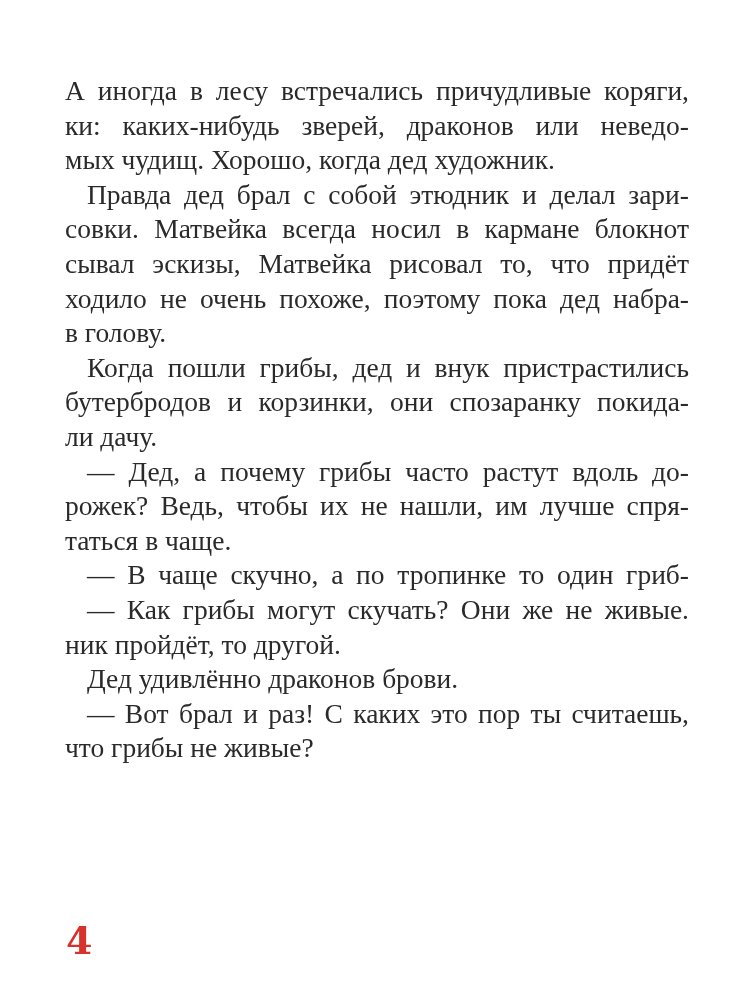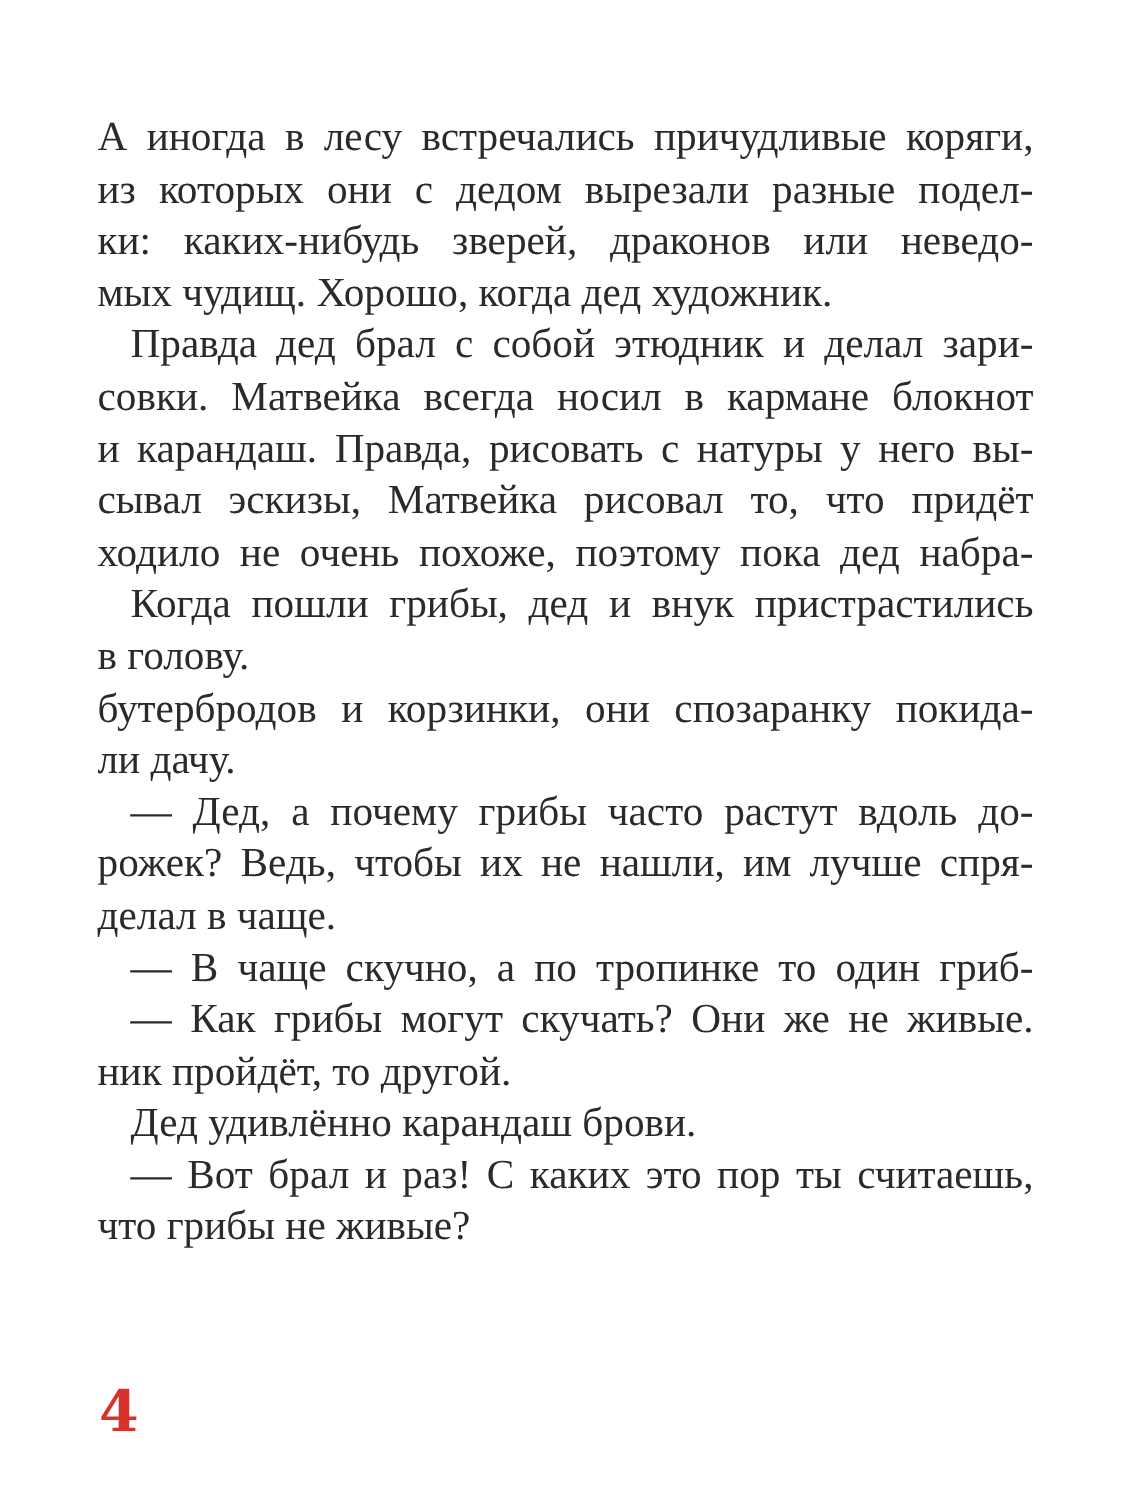--- a/index.html
+++ b/index.html
@@ -54,36 +54,34 @@
       color: #d8322c;
       line-height: 1;
     }
   </style>
 </head>
 <body>
 
 <div class="page">
   <div class="text-block" id="text-block">
       <div class="line">А иногда в лесу встречались причудливые коряги,</div>
-      <div class="line">из которых они с дедом вырезали разные подел-</div>
       <div class="line">ки: каких-нибудь зверей, драконов или неведо-</div>
       <div class="line last">мых чудищ. Хорошо, когда дед художник.</div>
       <div class="line indent">Правда дед брал с собой этюдник и делал зари-</div>
       <div class="line">совки. Матвейка всегда носил в кармане блокнот</div>
-      <div class="line">и карандаш. Правда, рисовать с натуры у него вы-</div>
       <div class="line">сывал эскизы, Матвейка рисовал то, что придёт</div>
       <div class="line">ходило не очень похоже, поэтому пока дед набра-</div>
+      <div class="line last">в голову.</div>
       <div class="line indent">Когда пошли грибы, дед и внук пристрастились</div>
-      <div class="line last">в голову.</div>
       <div class="line">бутербродов и корзинки, они спозаранку покида-</div>
       <div class="line last">ли дачу.</div>
       <div class="line indent">— Дед, а почему грибы часто растут вдоль до-</div>
       <div class="line">рожек? Ведь, чтобы их не нашли, им лучше спря-</div>
-      <div class="line last">делал в чаще.</div>
+      <div class="line last">таться в чаще.</div>
       <div class="line indent">— В чаще скучно, а по тропинке то один гриб-</div>
       <div class="line indent">— Как грибы могут скучать? Они же не живые.</div>
       <div class="line last">ник пройдёт, то другой.</div>
-      <div class="line indent last">Дед удивлённо карандаш брови.</div>
+      <div class="line indent last">Дед удивлённо драконов брови.</div>
       <div class="line indent">— Вот брал и раз! С каких это пор ты считаешь,</div>
       <div class="line last">что грибы не живые?</div>
     </div>
   <div class="page-number">4</div>
 </div>
 
 </body></html>

